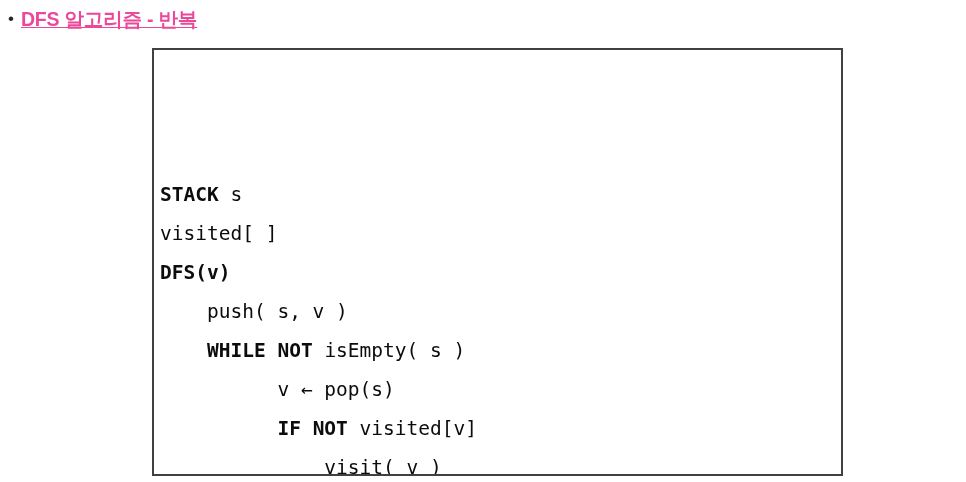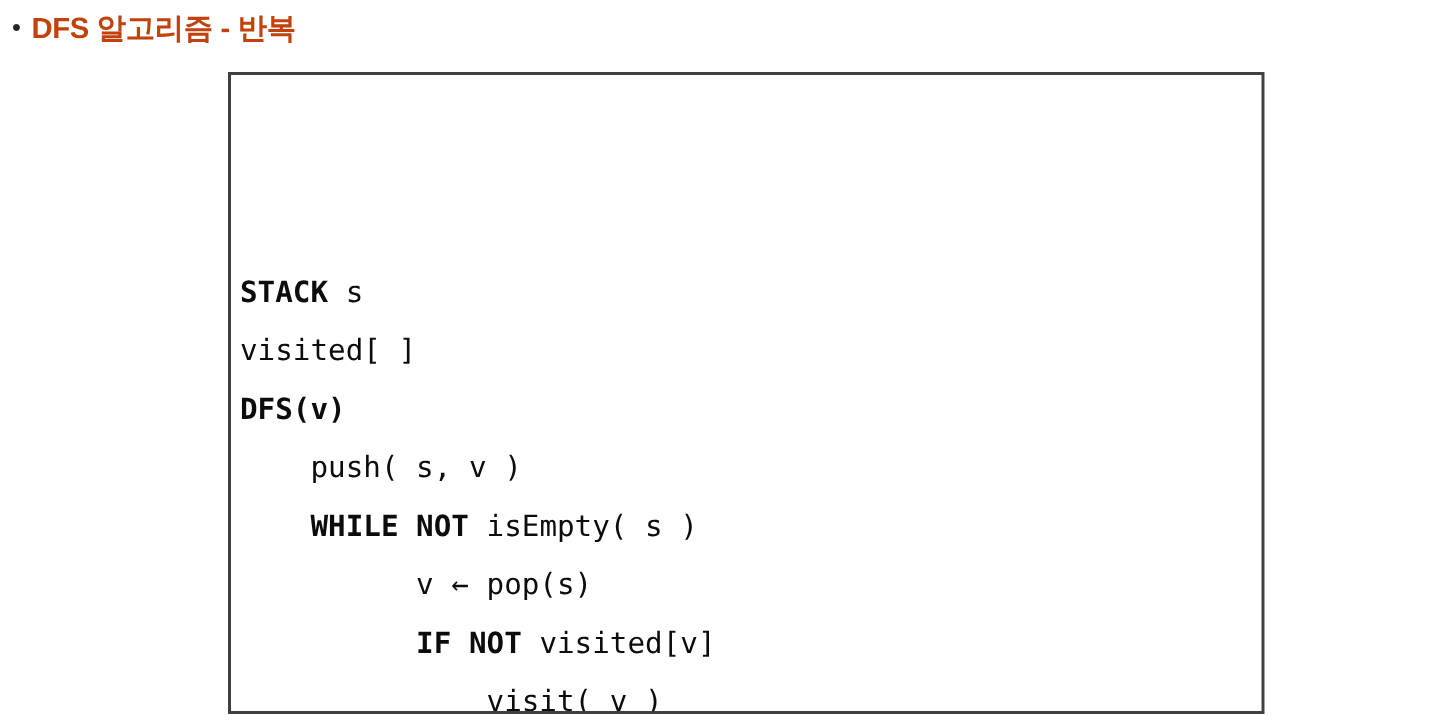--- a/index.html
+++ b/index.html
@@ -70,20 +70,20 @@
   }
   .kw {
     font-weight: bold;
   }
 </style>
 </head>
 <body style="background: rgb(255, 255, 255);">
 
 <div class="slide-title">
   <span class="bullet-glyph">•</span>
-  <span class="title-text" style="color: #c2410c;">DFS 알고리즘 - 반복</span>
+  <span class="title-text" style="color: #ec4899; text-decoration: underline;">DFS 알고리즘 - 반복</span>
 </div>
 
 <div class="code-box" style="border-color: rgb(64, 64, 64); background: rgb(255, 255, 255);">
   <div class="code-listing" style="color: rgb(12, 12, 12);">
     
   <div class="code-line"><span class="kw">STACK</span><span> s</span></div><div class="code-line"><span>visited[ ]</span></div><div class="code-line"><span class="kw">DFS(v)</span></div><div class="code-line"><span>    push( s, v )</span></div><div class="code-line"><span>    </span><span class="kw">WHILE NOT</span><span> isEmpty( s )</span></div><div class="code-line"><span>          v ← pop(s)</span></div><div class="code-line"><span>          </span><span class="kw">IF NOT</span><span> visited[v]</span></div><div class="code-line"><span>              visit( v )</span></div></div>
 </div>
 
 </body></html>

